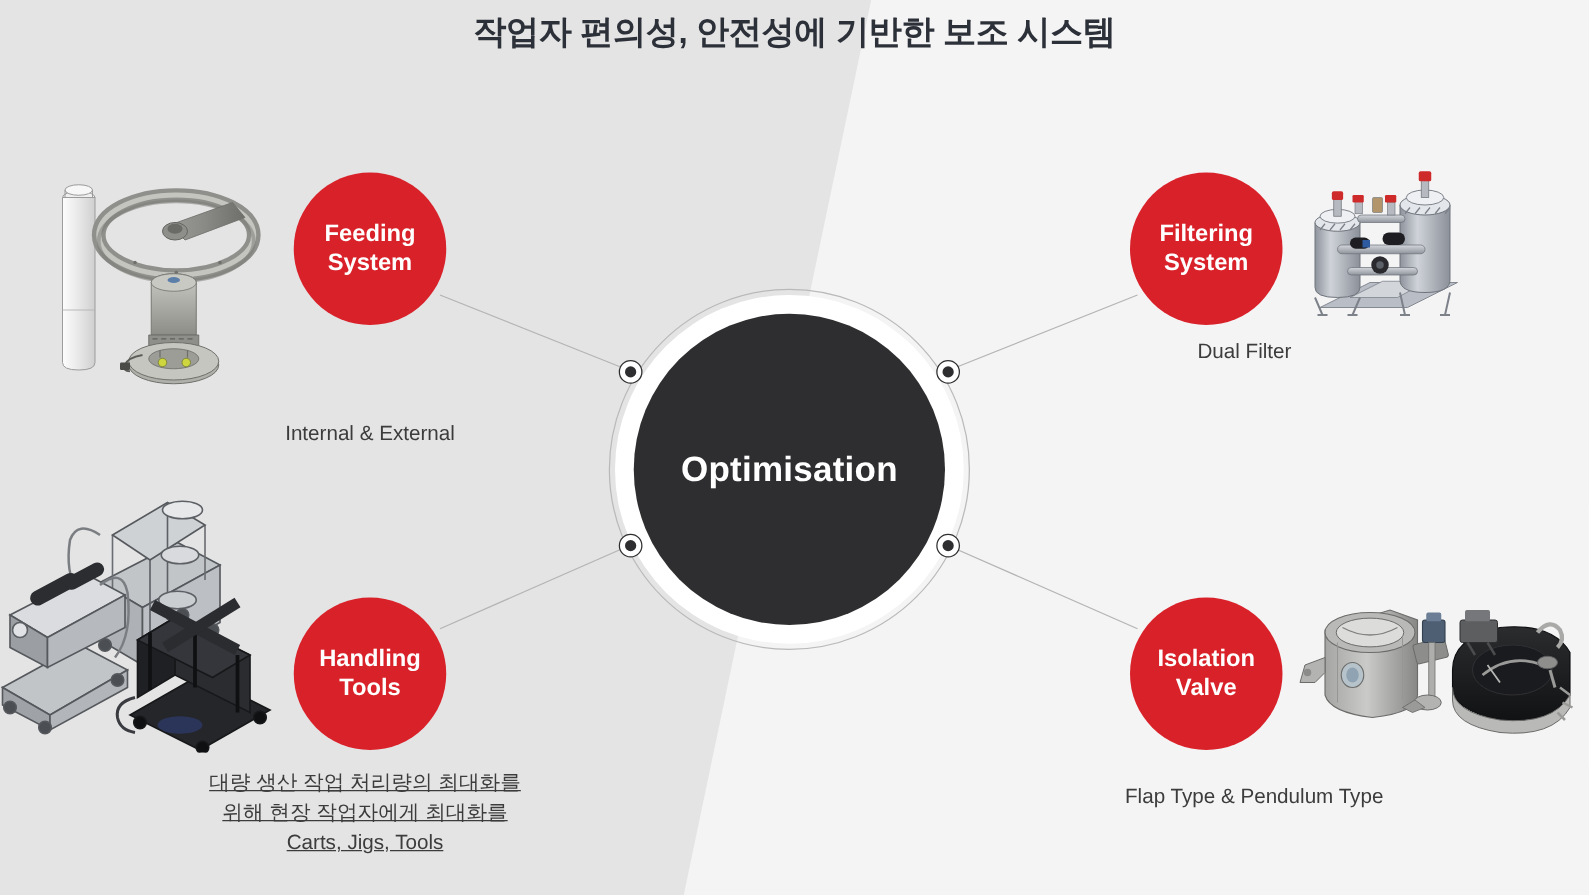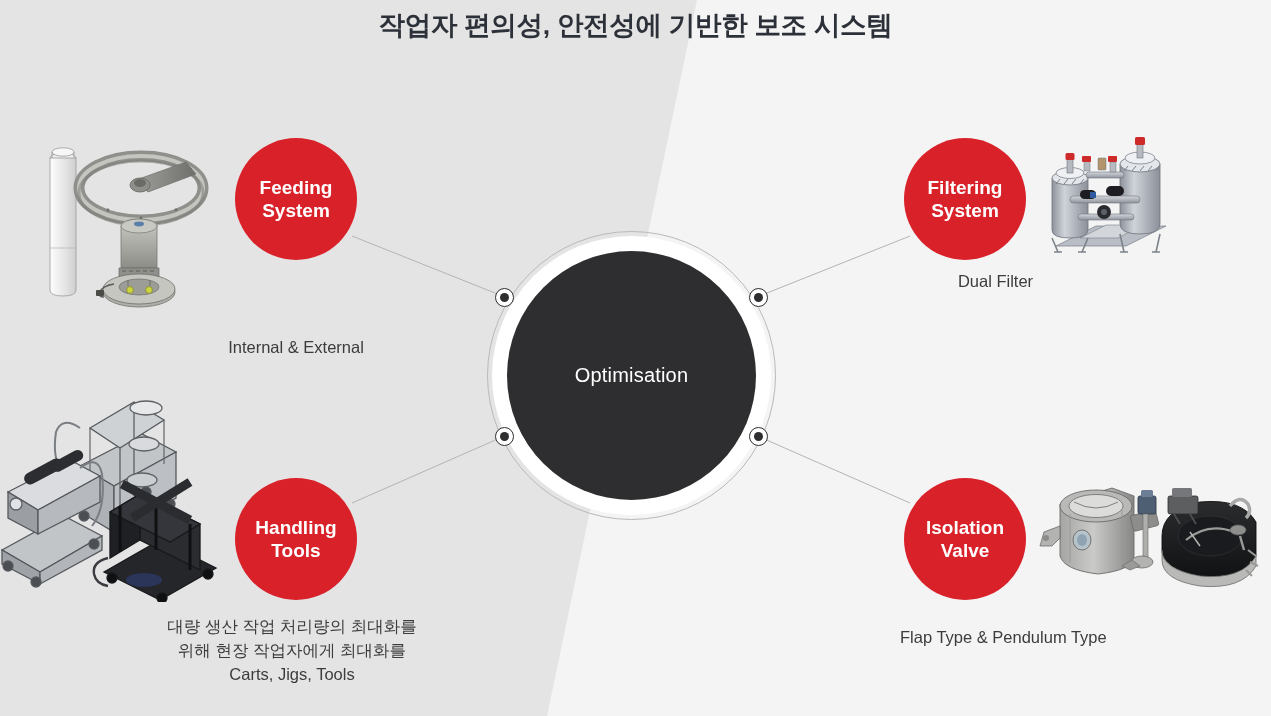--- a/index.html
+++ b/index.html
@@ -89,22 +89,22 @@
     width: 249px;
     height: 249px;
     border-radius: 50%;
     background: #2e2e30;
     display: flex;
     align-items: center;
     justify-content: center;
   }
   .hub-label {
     color: #ffffff;
-    font-size: 20px;
-    font-weight: 400;
+    font-size: 28px;
+    font-weight: 700;
     letter-spacing: 0.2px;
   }
   
   .node {
     position: absolute;
     width: 19px;
     height: 19px;
     border-radius: 50%;
     background: #ffffff;
     border: 1.4px solid #2e2e30;
@@ -153,21 +153,21 @@
     position: absolute;
     z-index: 5;
     color: #3c3c3c;
     font-size: 16.5px;
     line-height: 1.46;
     text-align: center;
     white-space: nowrap;
   }
   .caption-feeding   { left: 146px; top: 287px;  width: 300px; margin-top: 48px; }
   .caption-filtering { left: 791px; top: 269px;  width: 300px; text-align: center; padding-left: 109px; box-sizing: border-box; }
-  .caption-handling  { left: 142px; top: 614px;  width: 300px; }
+  .caption-handling  { left: 142px; top: 614px;  width: 300px; text-decoration: underline; }
   .caption-isolation { left: 791px; top: 625px;  width: 340px; text-align: left; padding-left: 109px; box-sizing: border-box; }
 
   
   .art {
     position: absolute;
     z-index: 2;
   }
   .art svg { display: block; }
 </style>
 </head>

